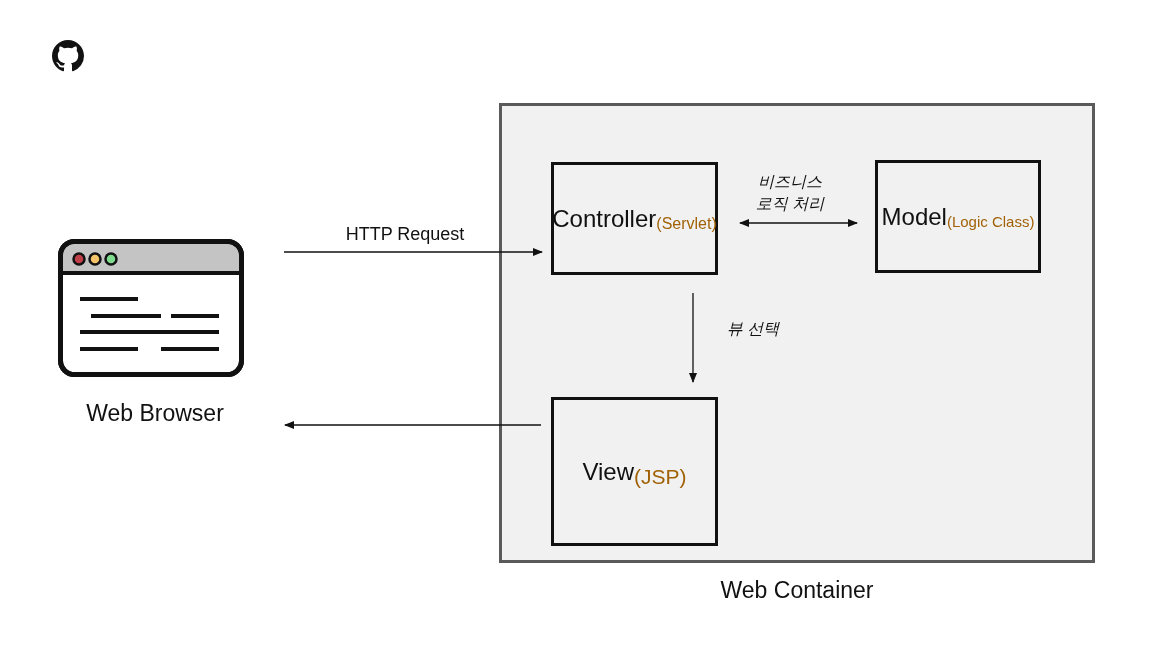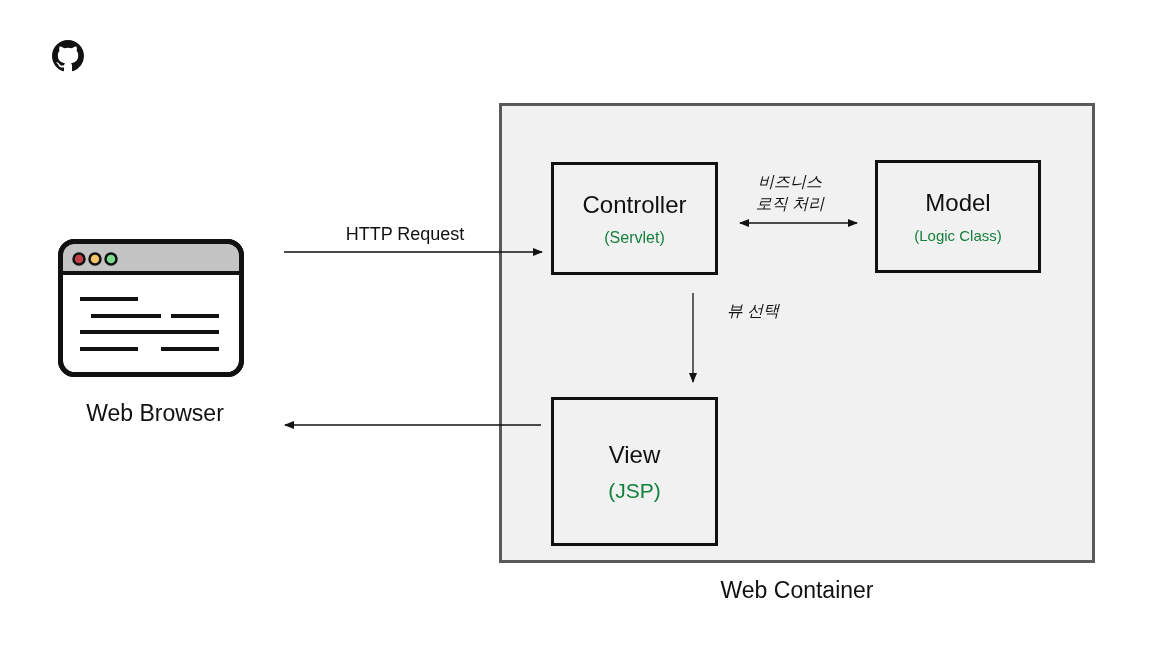--- a/index.html
+++ b/index.html
@@ -3,23 +3,23 @@
 <meta charset="utf-8">
 <style>
   html, body { margin:0; padding:0; background:#ffffff; }
   body { width:1168px; height:656px; position:relative; overflow:hidden;
          font-family: "Liberation Sans", "DejaVu Sans", sans-serif; color:#111; }
   .abs { position:absolute; }
   .title { left:52px; top:42px; height:32px; display:flex; align-items:center; gap:16px; }
   .title-text { font-family: "DejaVu Sans", sans-serif; font-weight:bold; font-size:21px; letter-spacing:0.5px; }
   .container { left:499px; top:103px; width:590px; height:454px; background:#f1f1f1; border:3px solid #5a5a5a; }
   .box { position:absolute; border:3px solid #111; background:#f1f1f1; box-sizing:border-box;
-         display:flex; flex-direction:column; align-items:center; justify-content:center; }
+         display:flex; flex-direction:row; align-items:center; justify-content:center; }
   .box-title { font-size:24px; color:#111; }
-  .box-sub { font-size:16px; margin-top:10px; color:#15803d; }
+  .box-sub { font-size:16px; margin-top:10px; color:#a16207; }
   .label { font-size:18px; color:#111; text-align:center; }
   .small-label { font-size:16px; line-height:22px; color:#111; text-align:center;font-style:italic; }
   svg.arrows { position:absolute; left:0; top:0; }
 </style>
 </head>
 <body>
 
 <div class="abs title">
   <span>
     <svg width="32" height="32" viewBox="0 0 16 16">
@@ -65,21 +65,21 @@
 <div class="box" style="left:551px; top:397px; width:167px; height:149px;">
   <div class="box-title">View</div>
   <div class="box-sub" style="font-size:21px;">(JSP)</div>
 </div>
 
 <div class="abs label" style="left:320px; top:224px; width:170px;">HTTP Request</div>
 <div class="abs small-label" style="left:735px; top:171px; width:110px;">
   <div>비즈니스</div>
   <div>로직 처리</div>
 </div>
-<div class="abs small-label" style="left:718px; top:300px; width:70px;">뷰 선택</div>
+<div class="abs small-label" style="left:718px; top:318px; width:70px;">뷰 선택</div>
 
 <svg class="arrows" width="1168" height="656">
   <defs>
     <marker id="ah" markerWidth="10" markerHeight="8" refX="9" refY="4" orient="auto" markerUnits="userSpaceOnUse">
       <path d="M0,0 L10,4 L0,8 Z" fill="#111"></path>
     </marker>
     <marker id="ahs" markerWidth="10" markerHeight="8" refX="1" refY="4" orient="auto" markerUnits="userSpaceOnUse">
       <path d="M10,0 L0,4 L10,8 Z" fill="#111"></path>
     </marker>
   </defs>

